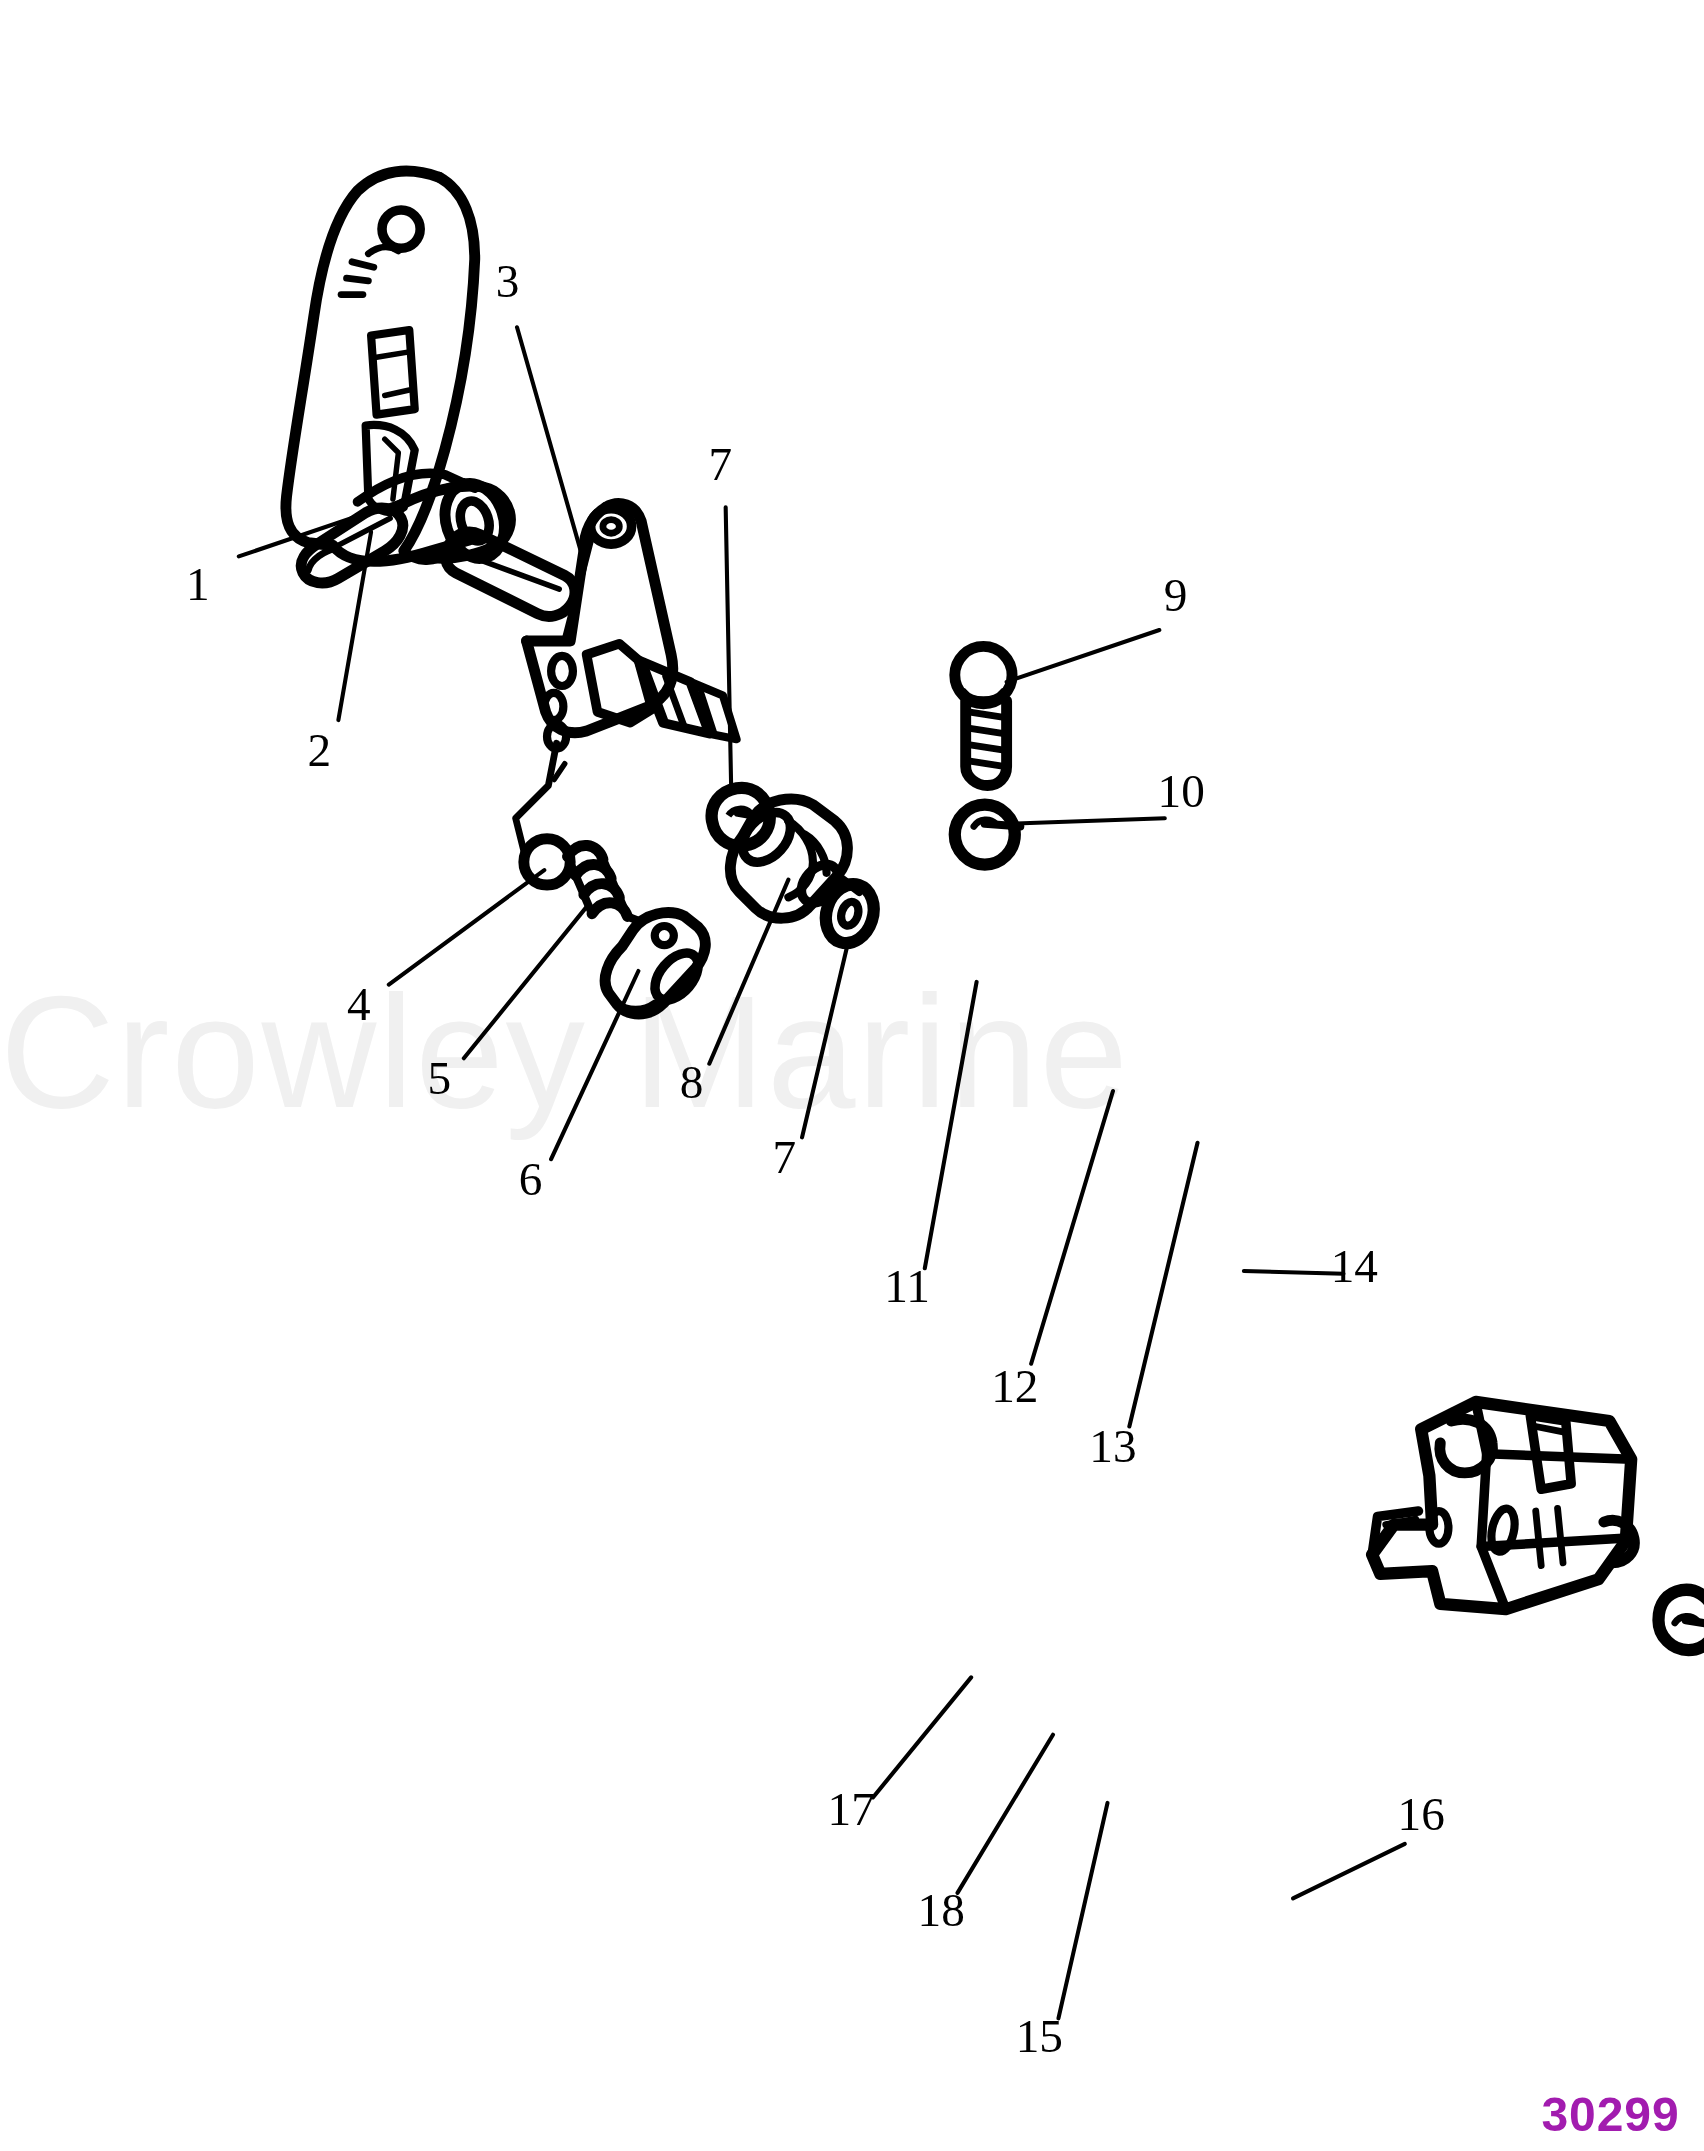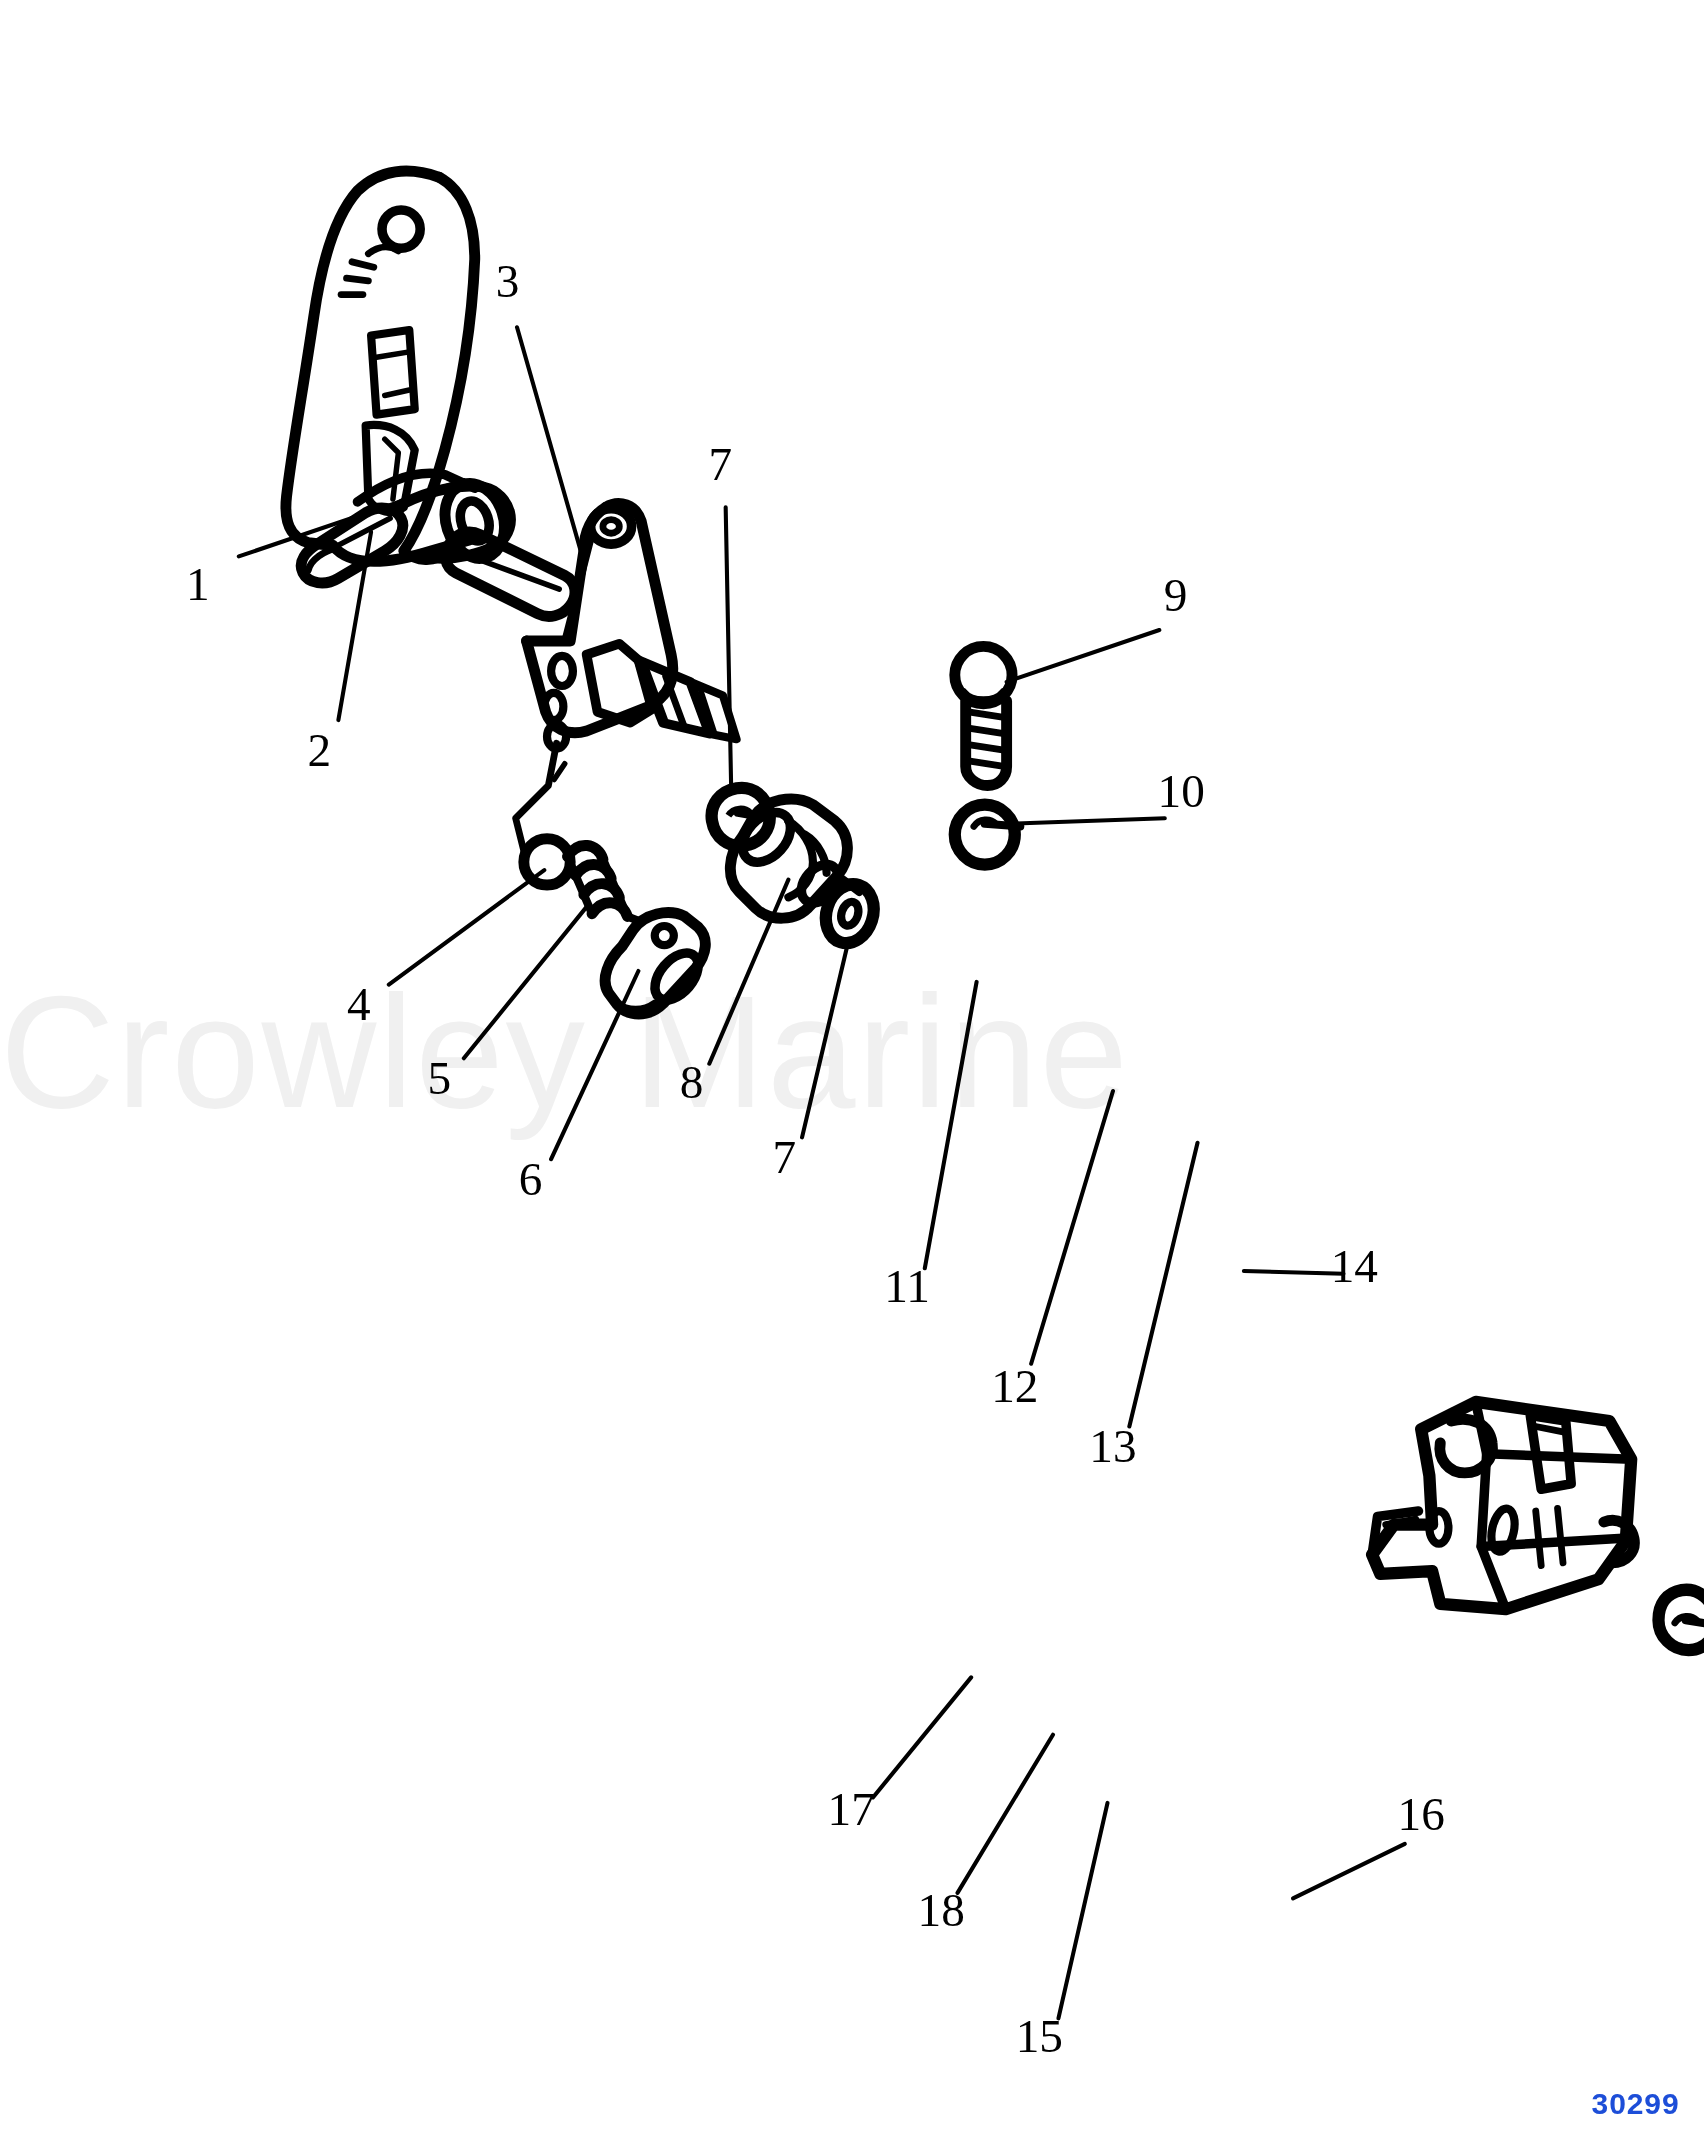--- a/index.html
+++ b/index.html
@@ -51,23 +51,23 @@
     color: #3a3a3a;
     letter-spacing: 0px;
     z-index: 3;
     white-space: nowrap;
   }
   .diagram-no {
     position: absolute;
     right: 25.5px;
     top: 2087px;
     font-family: "Liberation Sans", sans-serif;
-    font-size: 30px;
+    font-size: 48px;
     font-weight: 700;
-    color: #1d4ed8;
+    color: #a21caf;
     letter-spacing: 0.9px;
     z-index: 3;
   }
   text.callout {
     font-family: "Liberation Serif", serif;
     font-size: 52px;
     fill: #000000;
     font-weight: 400;
   }
 </style>

